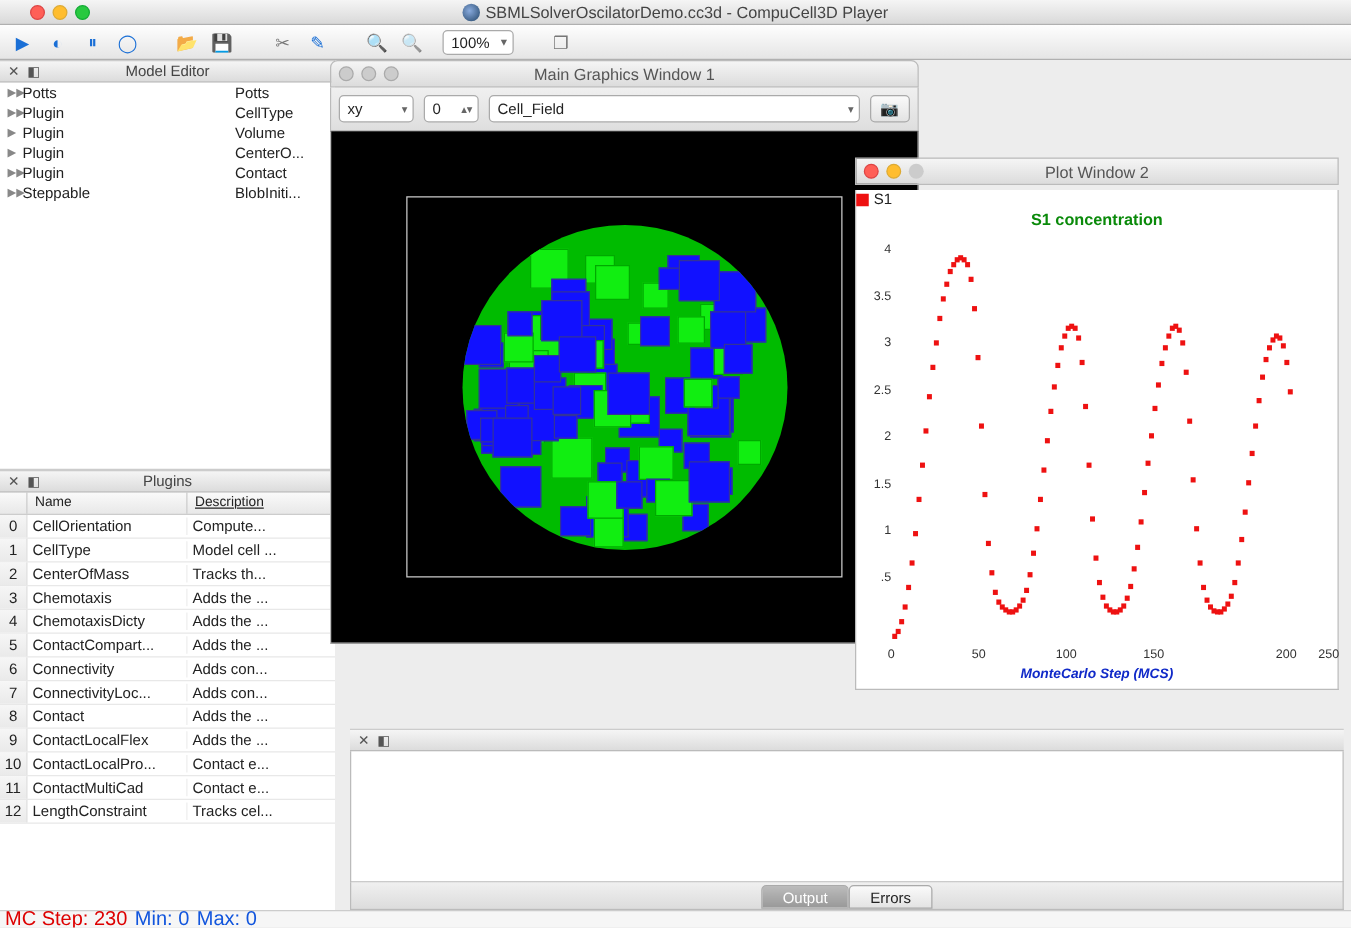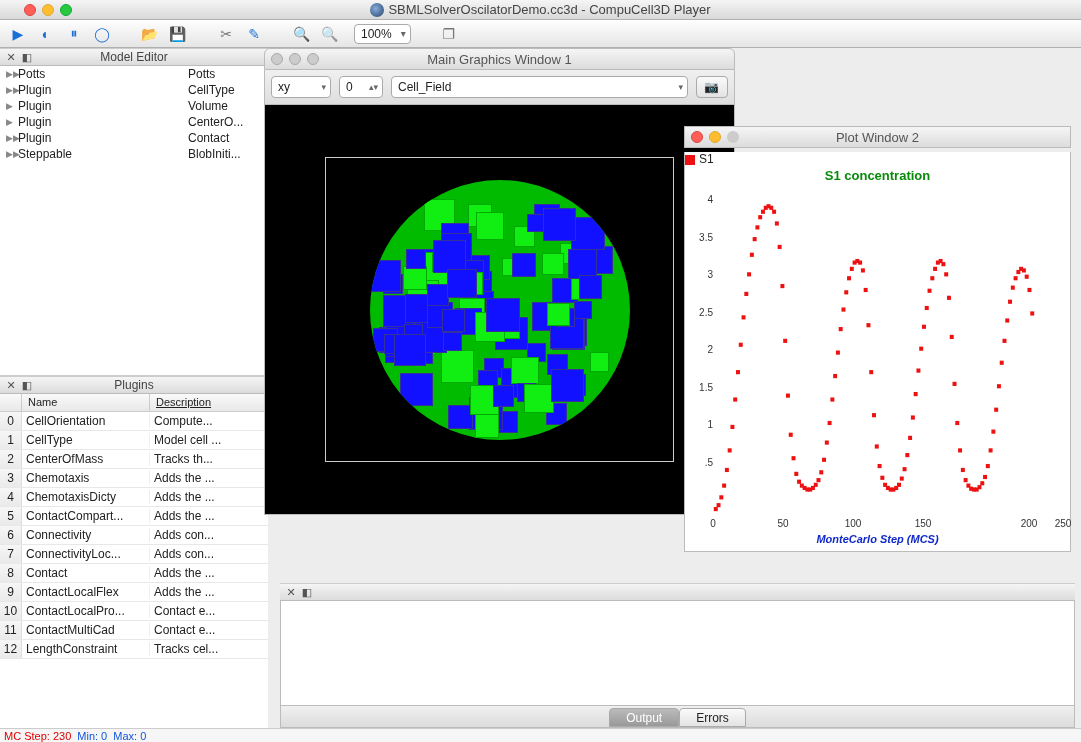--- a/index.html
+++ b/index.html
@@ -65,21 +65,21 @@
   .xlabel{position:absolute;bottom:6px;left:0;right:0;text-align:center;color:#1029c8;font-weight:bold;font-style:italic;font-size:11px;}
   .ytick{position:absolute;left:4px;font-size:10px;color:#333;width:24px;text-align:right;}
   .xtick{position:absolute;bottom:22px;font-size:10px;color:#333;transform:translateX(-50%);}
 
   .console-win{position:absolute;left:280px;right:6px;bottom:0;height:145px;}
   .console-body{background:#fff;border:1px solid #bbb;border-top:none;height:105px;}
   .console-tabs{height:22px;background:linear-gradient(#f0f0f0,#dcdcdc);border:1px solid #bbb;border-top:none;display:flex;justify-content:center;gap:0;}
   .ctab{padding:2px 16px;border:1px solid #aaa;background:linear-gradient(#fafafa,#e3e3e3);margin-top:2px;font-size:12px;border-radius:4px 4px 0 0;}
   .ctab.active{background:linear-gradient(#bbb,#999);color:#fff;}
 
-  .status-bar{position:absolute;bottom:0;left:0;right:0;height:14px;background:#f6f6f6;border-top:1px solid #ccc;font-size:11px;padding-left:4px;display:flex;gap:6px;align-items:center;}
+  .status-bar{position:absolute;bottom:0;left:0;right:0;height:14px;background:#f6f6f6;border-top:1px solid #ccc;font-size:16px;padding-left:4px;display:flex;gap:6px;align-items:center;}
   .status-bar .mc{color:#d00;}
   .status-bar .mm{color:#15d;}
 
   .tri::before{content:"▶";}
 </style>
 </head>
 <body>
 
 <div class="title-bar">
   <div class="traffic">

